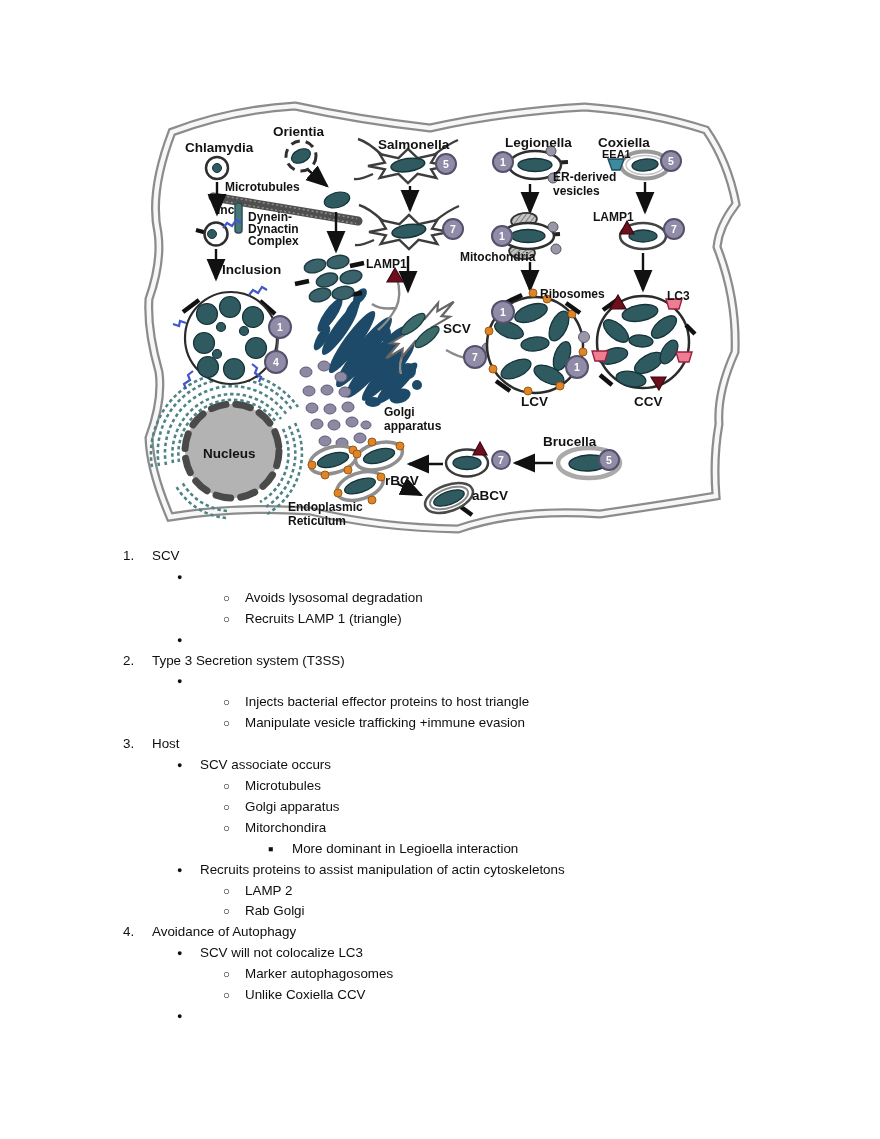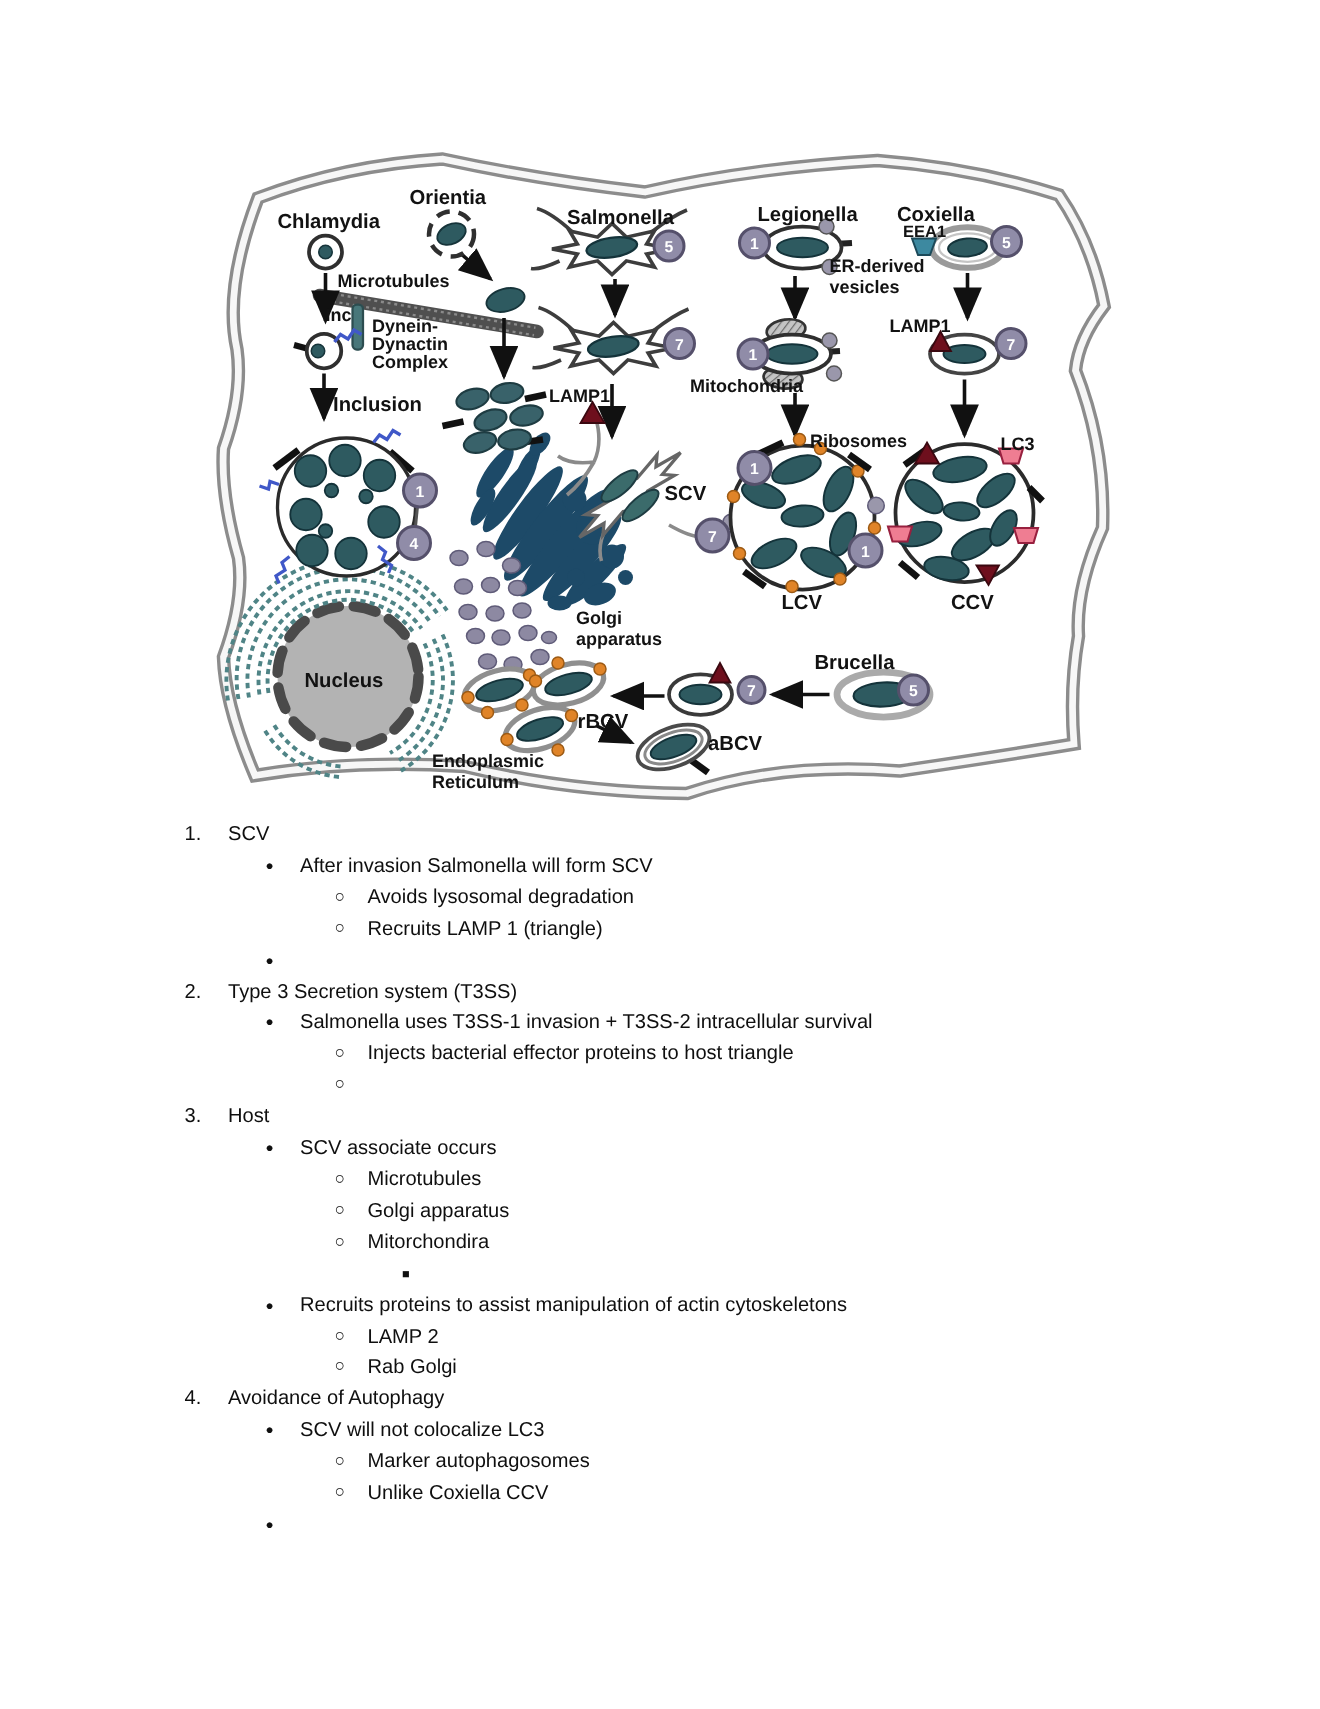--- a/index.html
+++ b/index.html
@@ -420,47 +420,46 @@
   </g>
 </svg>
 
 <div class="notes">
       <div class="note-row d0">
         <span class="note-marker m0">1.</span>
         <span class="note-text">SCV</span>
       </div>
       <div class="note-row d1">
         <span class="note-marker m1">●</span>
-        <span class="note-text">After invasion Salmonella will form SCV</span>
       </div>
       <div class="note-row d2">
         <span class="note-marker m2">○</span>
         <span class="note-text">Avoids lysosomal degradation</span>
       </div>
       <div class="note-row d2">
         <span class="note-marker m2">○</span>
         <span class="note-text">Recruits LAMP 1 (triangle)</span>
       </div>
       <div class="note-row d1">
         <span class="note-marker m1">●</span>
       </div>
       <div class="note-row d0">
         <span class="note-marker m0">2.</span>
         <span class="note-text">Type 3 Secretion system (T3SS)</span>
       </div>
       <div class="note-row d1">
         <span class="note-marker m1">●</span>
-        <span class="note-text">Salmonella uses T3SS-1 invasion + T3SS-2 intracellular survival</span>
       </div>
       <div class="note-row d2">
         <span class="note-marker m2">○</span>
         <span class="note-text">Injects bacterial effector proteins to host triangle</span>
       </div>
       <div class="note-row d2">
         <span class="note-marker m2">○</span>
+        <span class="note-text">Manipulate vesicle trafficking +immune evasion</span>
       </div>
       <div class="note-row d0">
         <span class="note-marker m0">3.</span>
         <span class="note-text">Host</span>
       </div>
       <div class="note-row d1">
         <span class="note-marker m1">●</span>
         <span class="note-text">SCV associate occurs</span>
       </div>
       <div class="note-row d2">
@@ -470,20 +469,21 @@
       <div class="note-row d2">
         <span class="note-marker m2">○</span>
         <span class="note-text">Golgi apparatus</span>
       </div>
       <div class="note-row d2">
         <span class="note-marker m2">○</span>
         <span class="note-text">Mitorchondira</span>
       </div>
       <div class="note-row d3">
         <span class="note-marker m3">■</span>
+        <span class="note-text">More dominant in Legioella interaction</span>
       </div>
       <div class="note-row d1">
         <span class="note-marker m1">●</span>
         <span class="note-text">Recruits proteins to assist manipulation of actin cytoskeletons</span>
       </div>
       <div class="note-row d2">
         <span class="note-marker m2">○</span>
         <span class="note-text">LAMP 2</span>
       </div>
       <div class="note-row d2">

